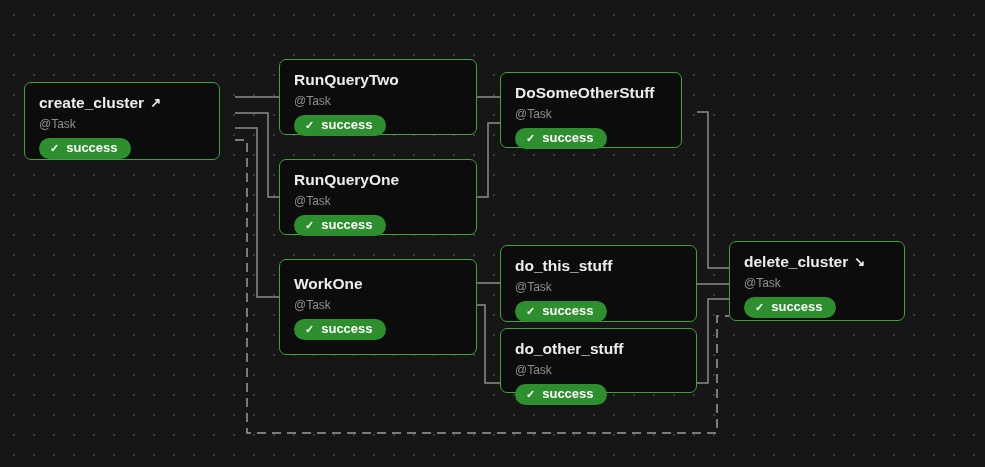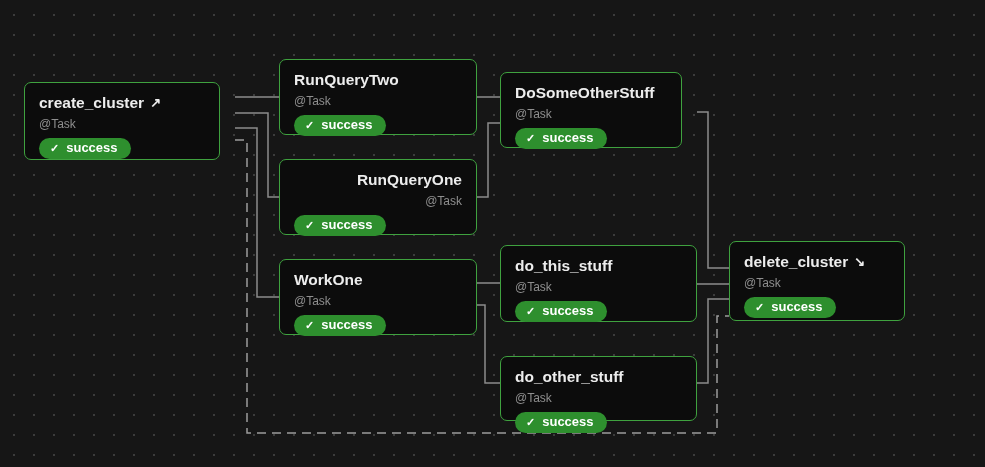--- a/index.html
+++ b/index.html
@@ -94,32 +94,32 @@
   <div class="title">
       <span>RunQueryTwo</span>
     </div>
   <div class="decorator">@Task</div>
   <div class="badge">
       <span class="check">✓</span>
       <span>success</span>
     </div>
 </div>
 
-<div class="node" style="left: 279px; top: 159px; width: 198px; height: 76px; align-items: flex-end;">
+<div class="node" style="left: 279px; top: 159px; width: 198px; height: 76px;">
   <div class="title">
       <span>RunQueryOne</span>
     </div>
   <div class="decorator">@Task</div>
   <div class="badge">
       <span class="check">✓</span>
       <span>success</span>
     </div>
 </div>
 
-<div class="node" style="left: 279px; top: 259px; width: 198px; height: 76px;">
+<div class="node" style="left: 279px; top: 259px; width: 198px; height: 96px; justify-content: center;">
   <div class="title">
       <span>WorkOne</span>
     </div>
   <div class="decorator">@Task</div>
   <div class="badge">
       <span class="check">✓</span>
       <span>success</span>
     </div>
 </div>
 
@@ -138,21 +138,21 @@
   <div class="title">
       <span>do_this_stuff</span>
     </div>
   <div class="decorator">@Task</div>
   <div class="badge">
       <span class="check">✓</span>
       <span>success</span>
     </div>
 </div>
 
-<div class="node" style="left: 500px; top: 356px; width: 197px; height: 65px;">
+<div class="node" style="left: 500px; top: 328px; width: 197px; height: 65px;">
   <div class="title">
       <span>do_other_stuff</span>
     </div>
   <div class="decorator">@Task</div>
   <div class="badge">
       <span class="check">✓</span>
       <span>success</span>
     </div>
 </div>
 

